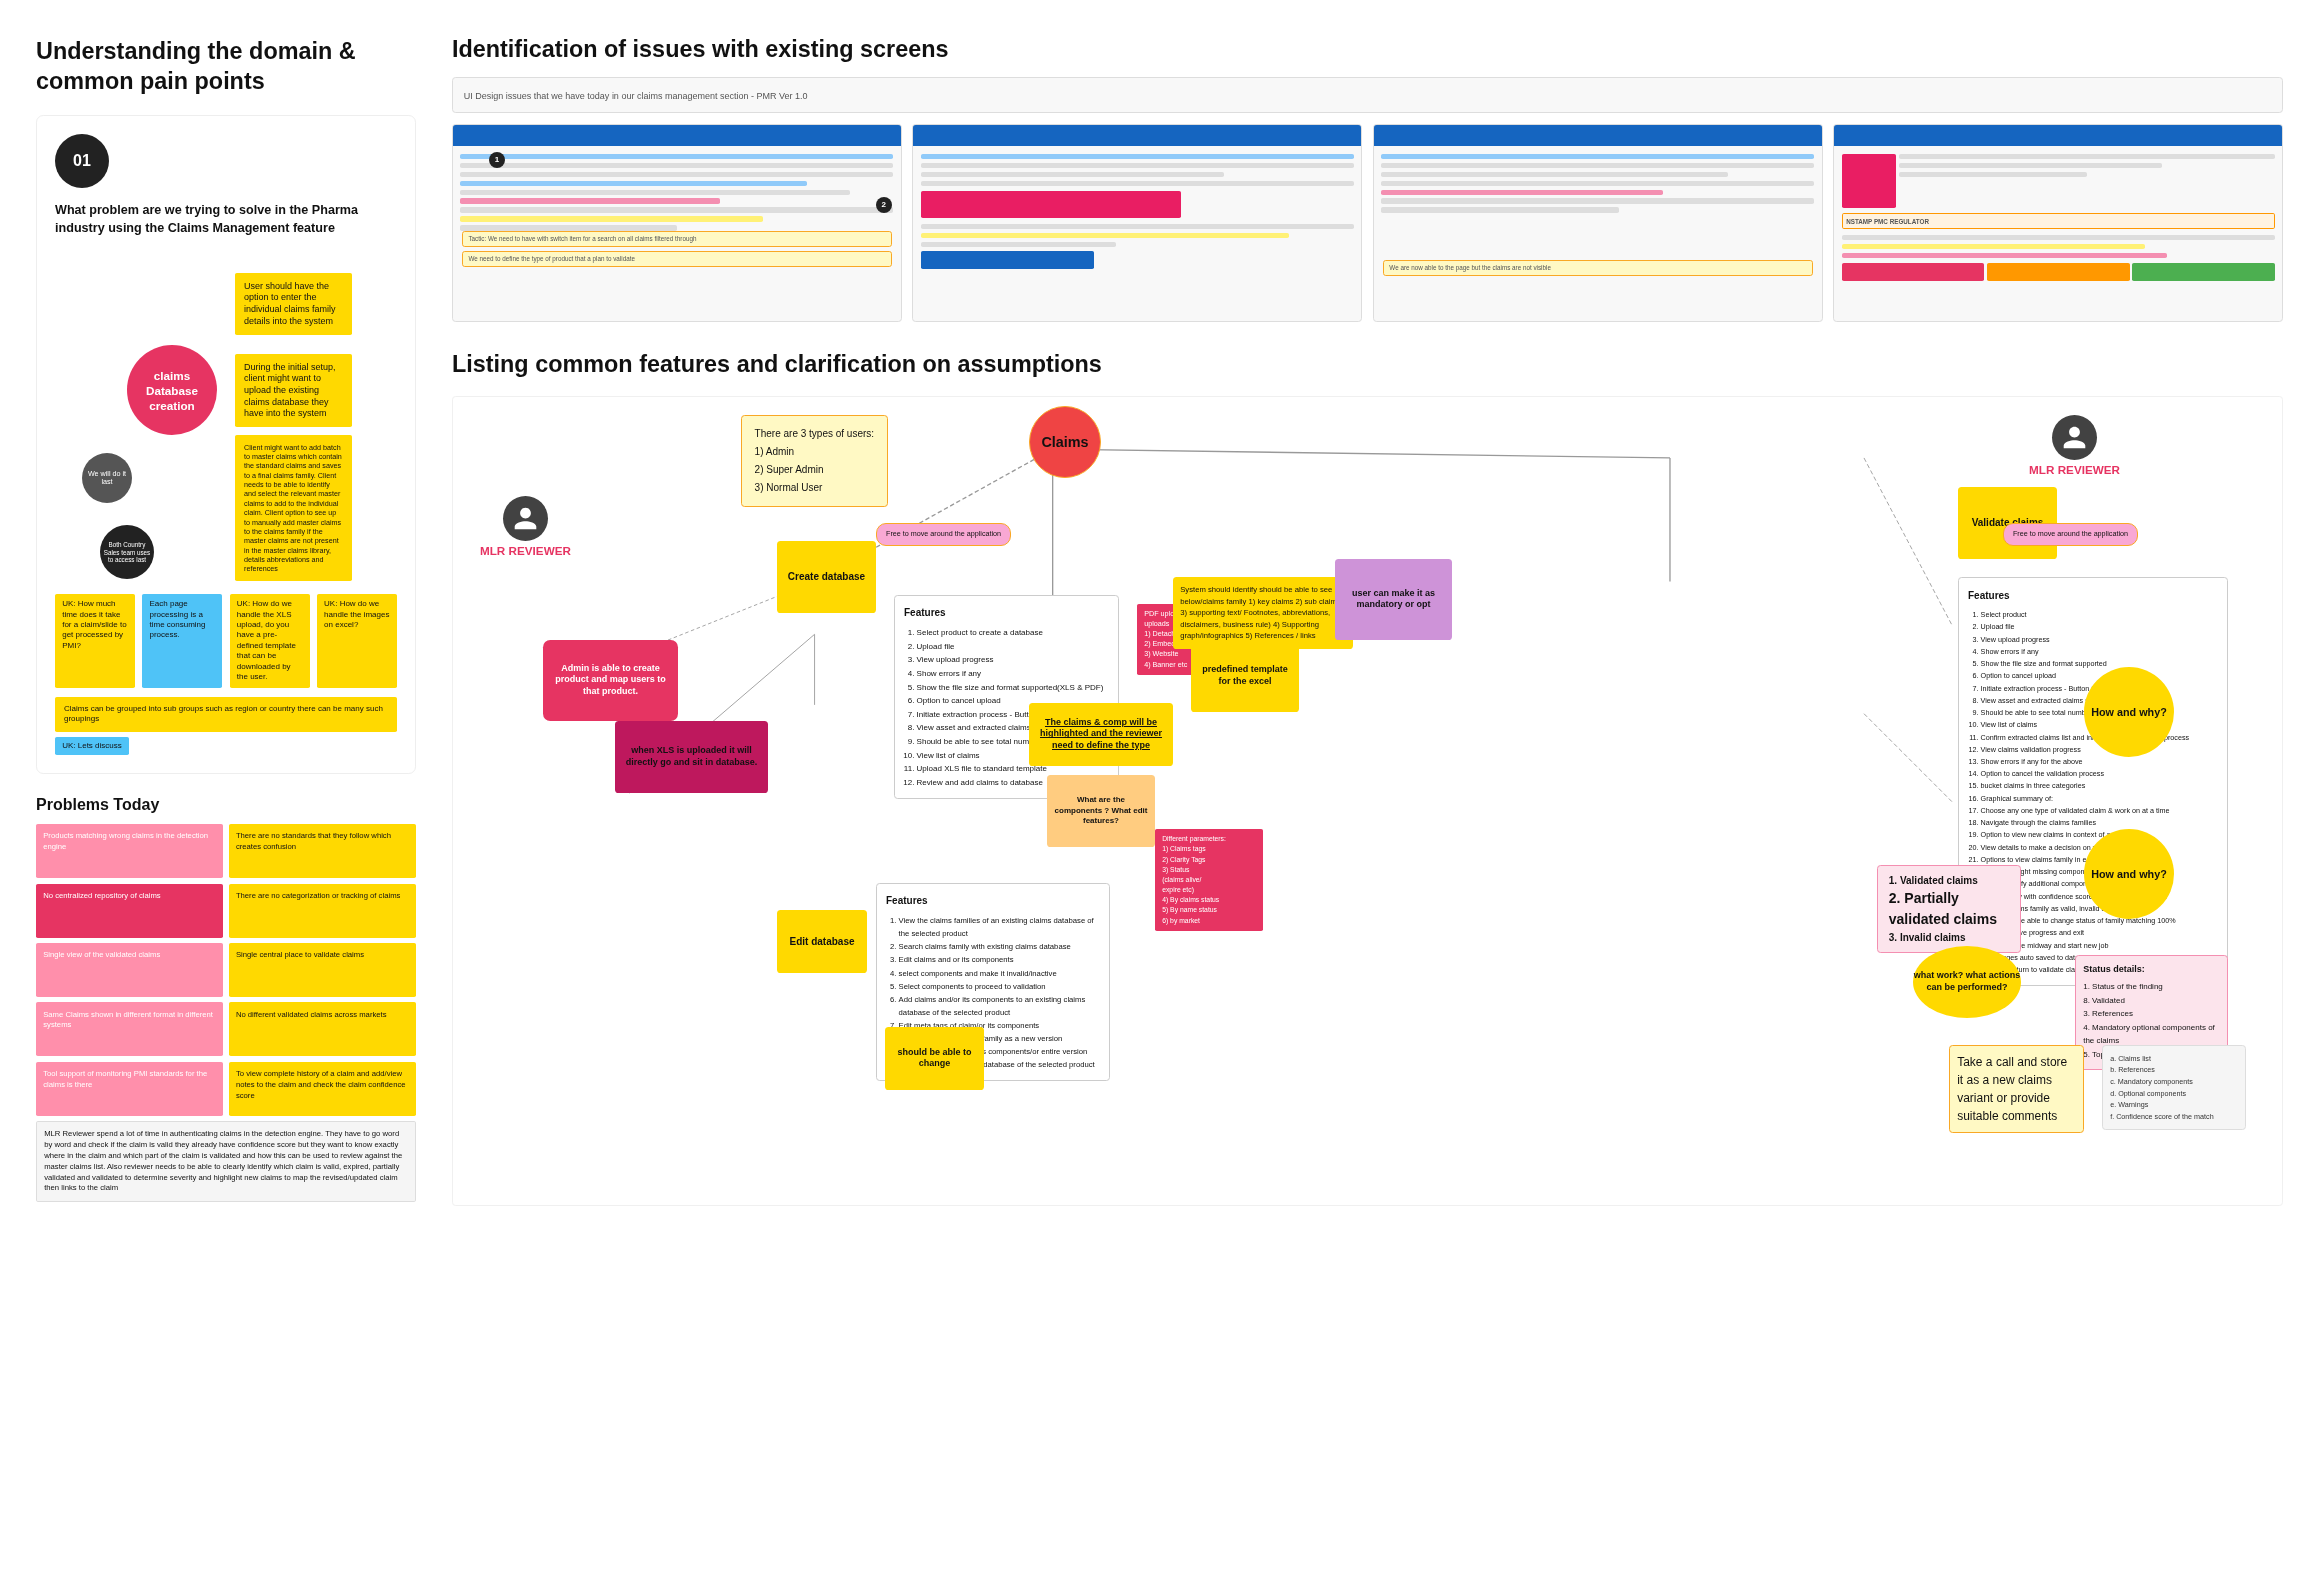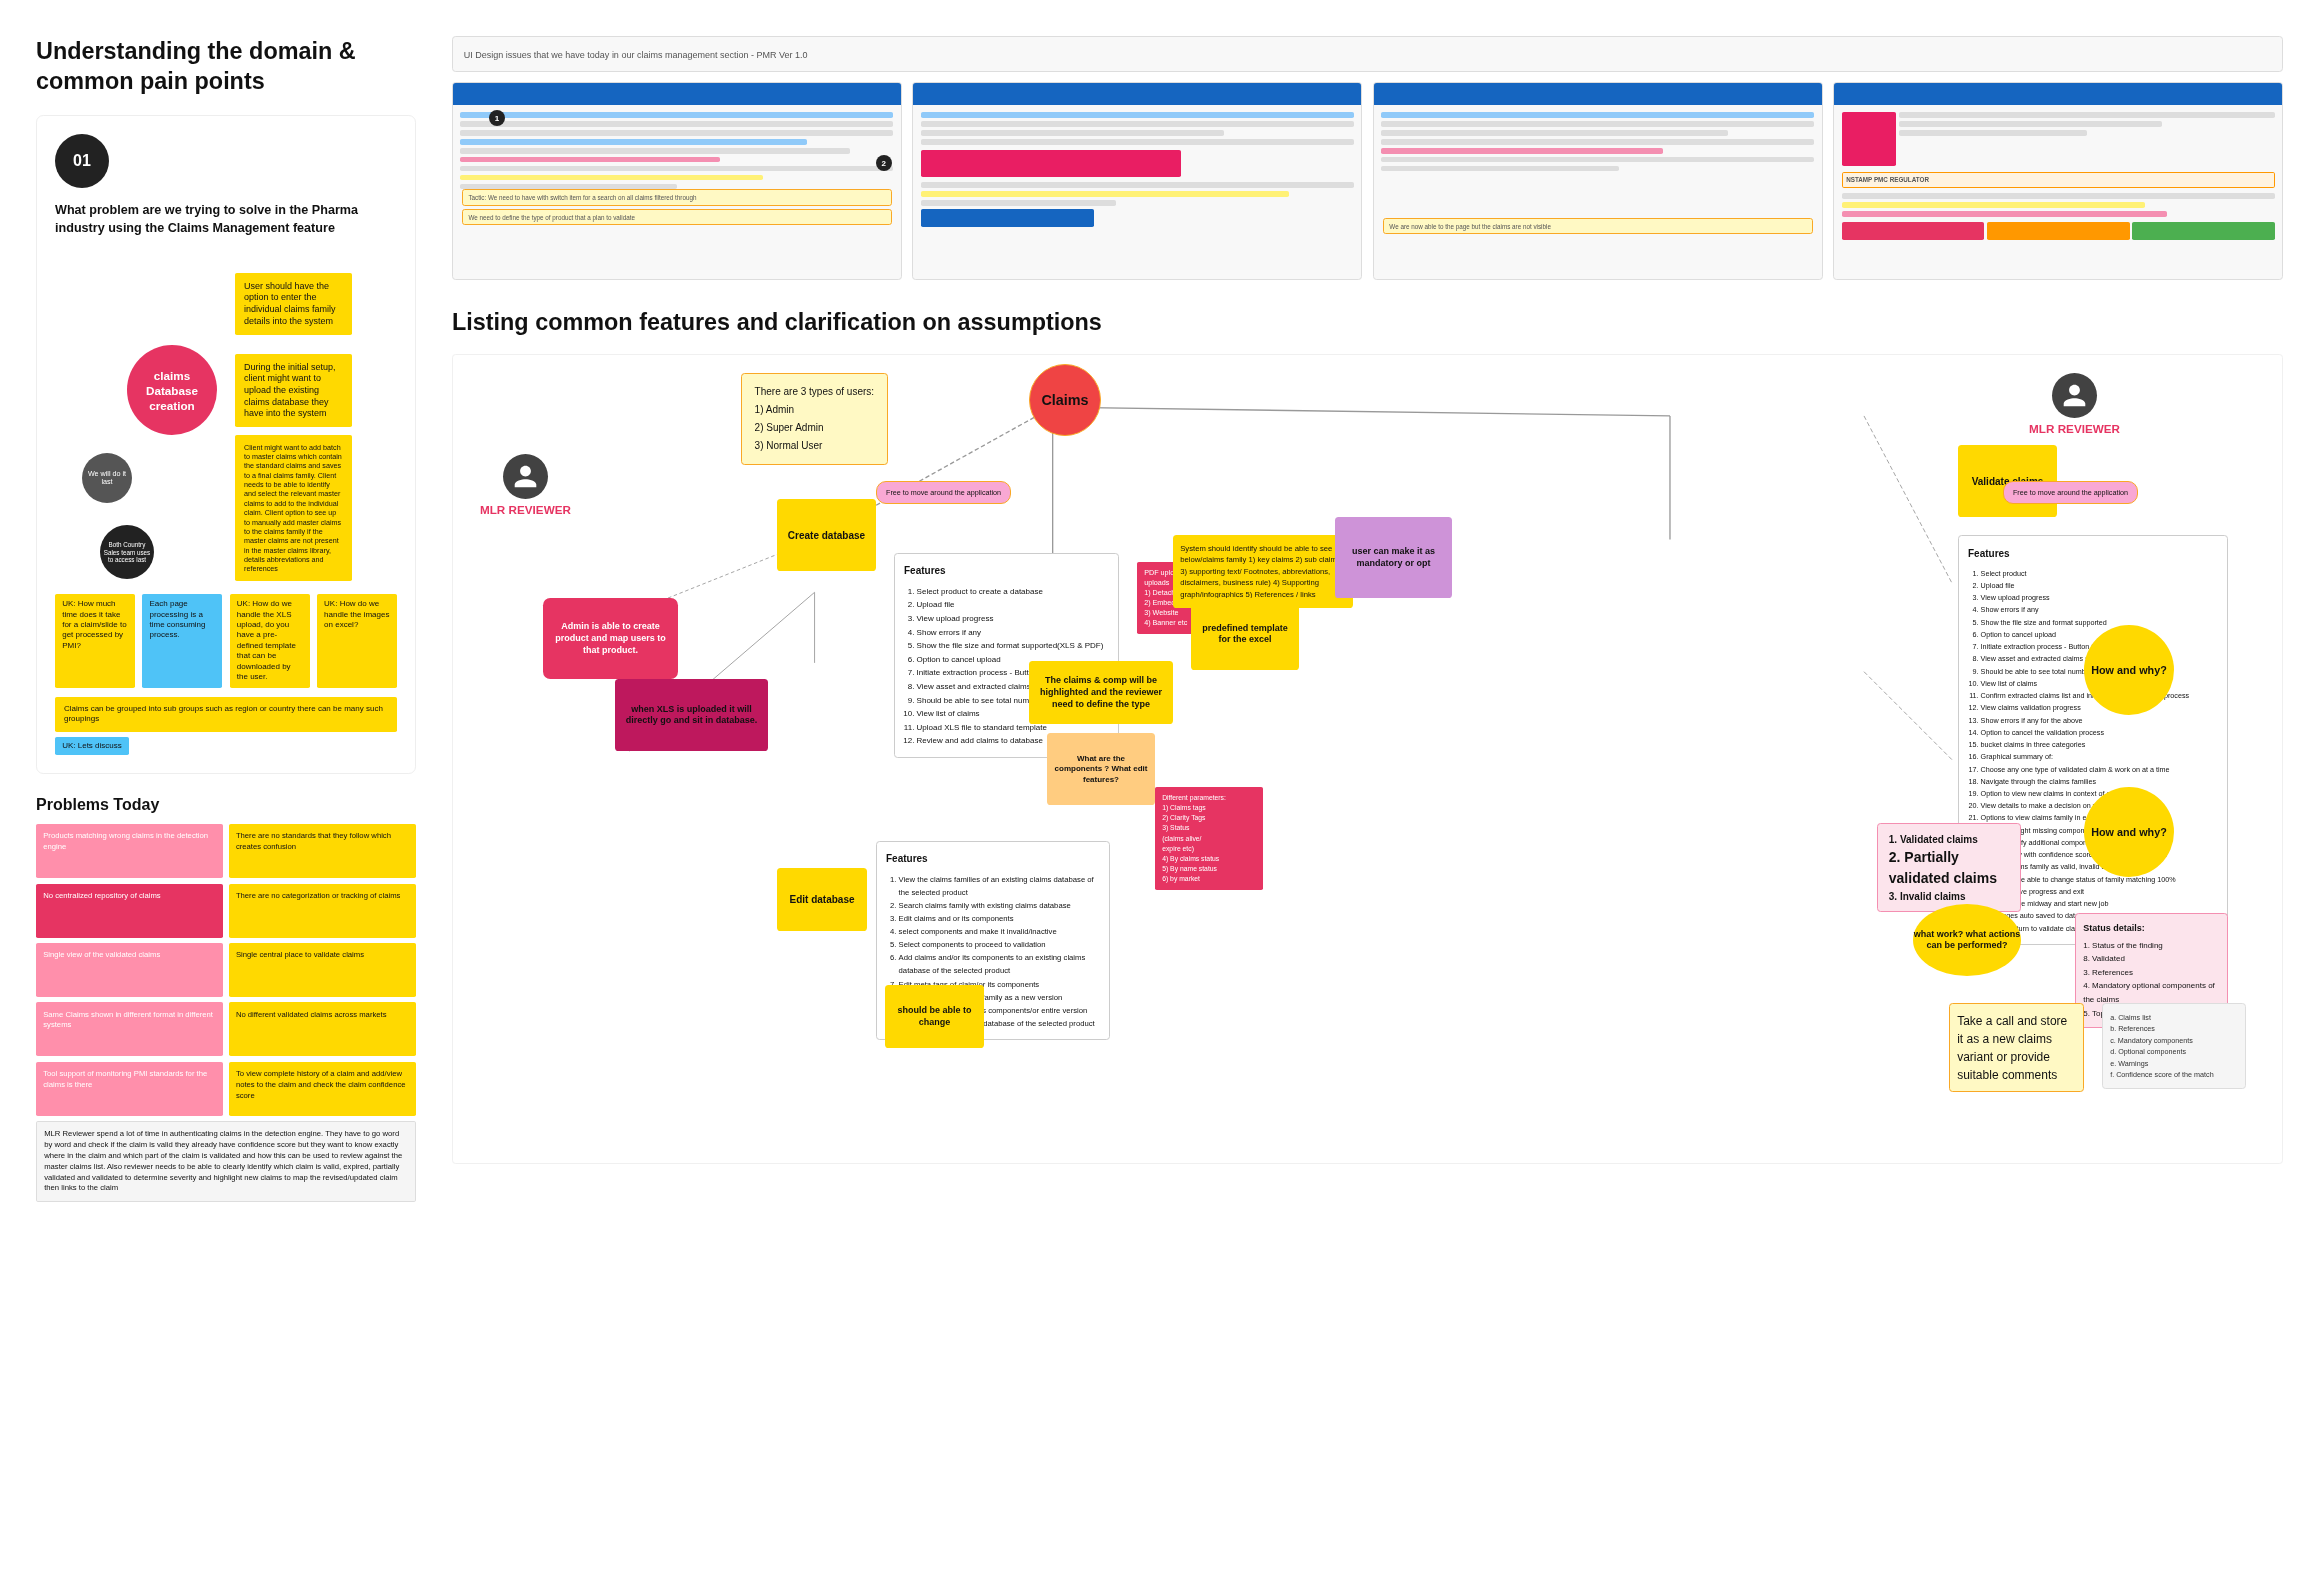--- a/index.html
+++ b/index.html
@@ -458,20 +458,21 @@
         <div class="problem-card pc-pink">Tool support of monitoring PMI standards for the claims is there</div>
         <div class="problem-card pc-yellow">To view complete history of a claim and add/view notes to the claim and check the claim confidence score</div>
         <div class="problem-card pc-light" style="grid-column:1/-1;">MLR Reviewer spend a lot of time in authenticating claims in the detection engine. They have to go word by word and check if the claim is valid they already have confidence score but they want to know exactly where in the claim and which part of the claim is validated and how this can be used to review against the master claims list. Also reviewer needs to be able to clearly identify which claim is valid, expired, partially validated and validated to determine severity and highlight new claims to map the revised/updated claim then links to the claim</div>
       </div>
     </div>
   </div>
 
   <div class="right-column">
 
     <div class="right-top">
+      <h1 class="right-top-title">Identification of issues with existing screens</h1>
 
       <div style="background:#f8f8f8;border:0.9px solid #ddd;border-radius:3.6px;padding:10.8px;margin-bottom:10.8px;">
         <span style="font-size:9px;color:#555;">UI Design issues that we have today in our claims management section - PMR Ver 1.0</span>
       </div>
 
       <div class="screens-row">
 
         <div class="screen-mockup">
           <div class="screen-top-bar"></div>
           <div class="screen-body">
@@ -658,21 +659,21 @@
           <div style="background:#ffd900;border-radius:3.6px;padding:7.2px;font-size:7.7px;line-height:1.5;">
             <span>System should identify should be able to see below/claims family
 1) key claims
 2) sub claims
 3) supporting text/ Footnotes, abbreviations, disclaimers, business rule)
 4) Supporting graph/infographics
 5) References / links</span>
           </div>
         </div>
 
-        <div class="flow-node fn-yellow" style="top:306px;left:576px;width:144px;height:63px;font-size:9px;">
+        <div class="flow-node fn-yellow" style="top:306px;left:576px;width:144px;height:63px;font-size:9px;text-decoration:underline;">
           <span>The claims &amp; comp will be highlighted and the reviewer need to define the type</span>
         </div>
 
         <div class="flow-node fn-yellow" style="top:243px;left:738px;width:108px;height:72px;font-size:9px;">
           <span>predefined template for the excel</span>
         </div>
 
         <div class="flow-node fn-purple" style="top:162px;left:882px;width:117px;height:81px;font-size:9px;">
           <span>user can make it as mandatory or opt</span>
         </div>

